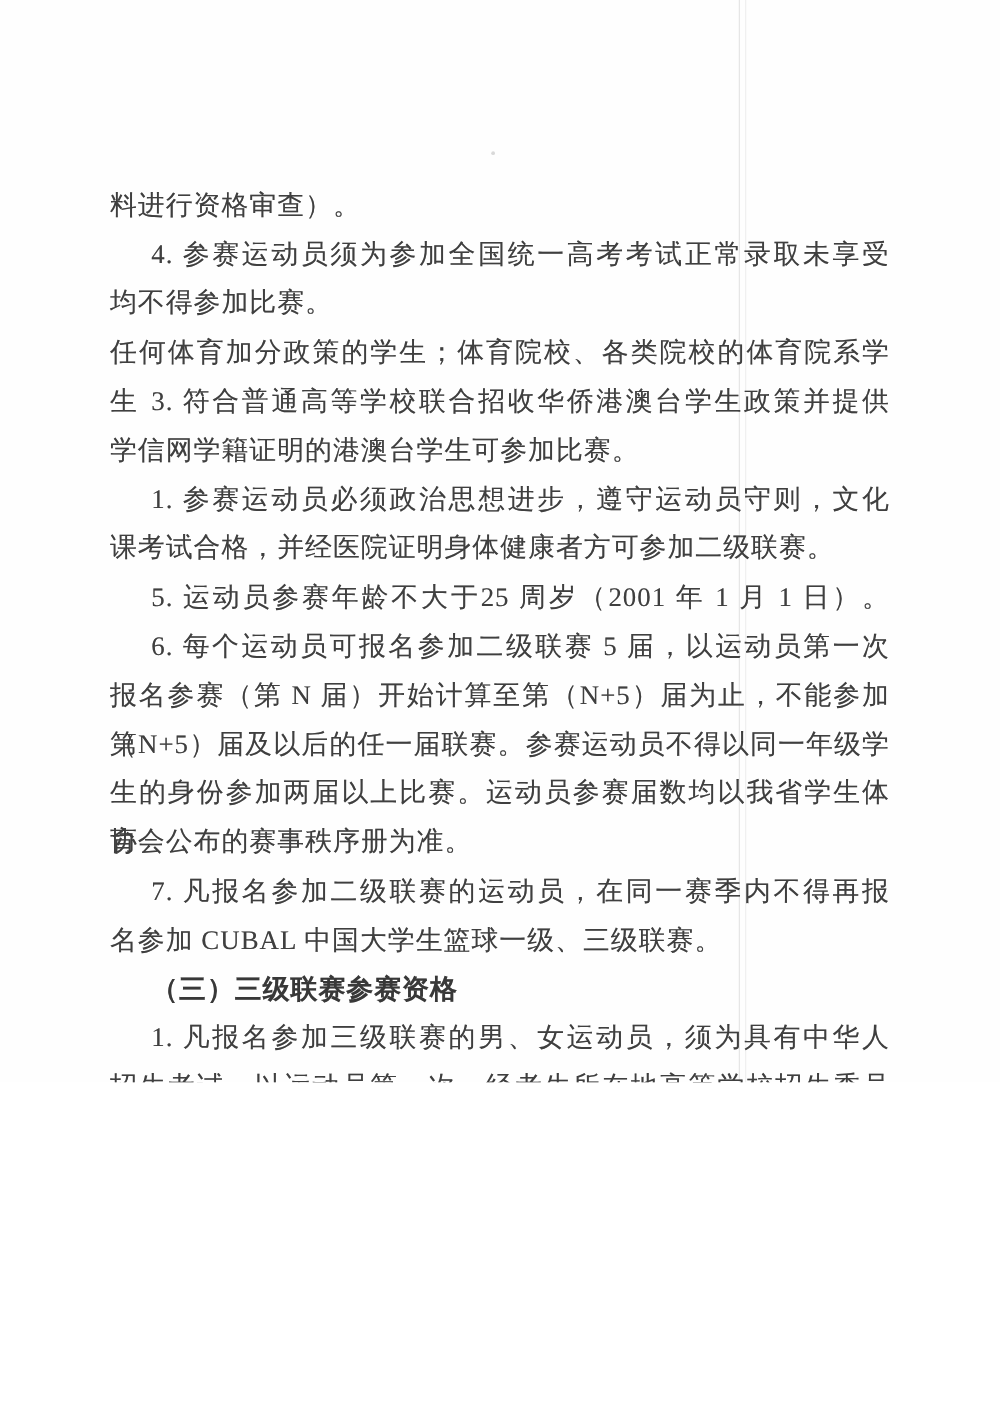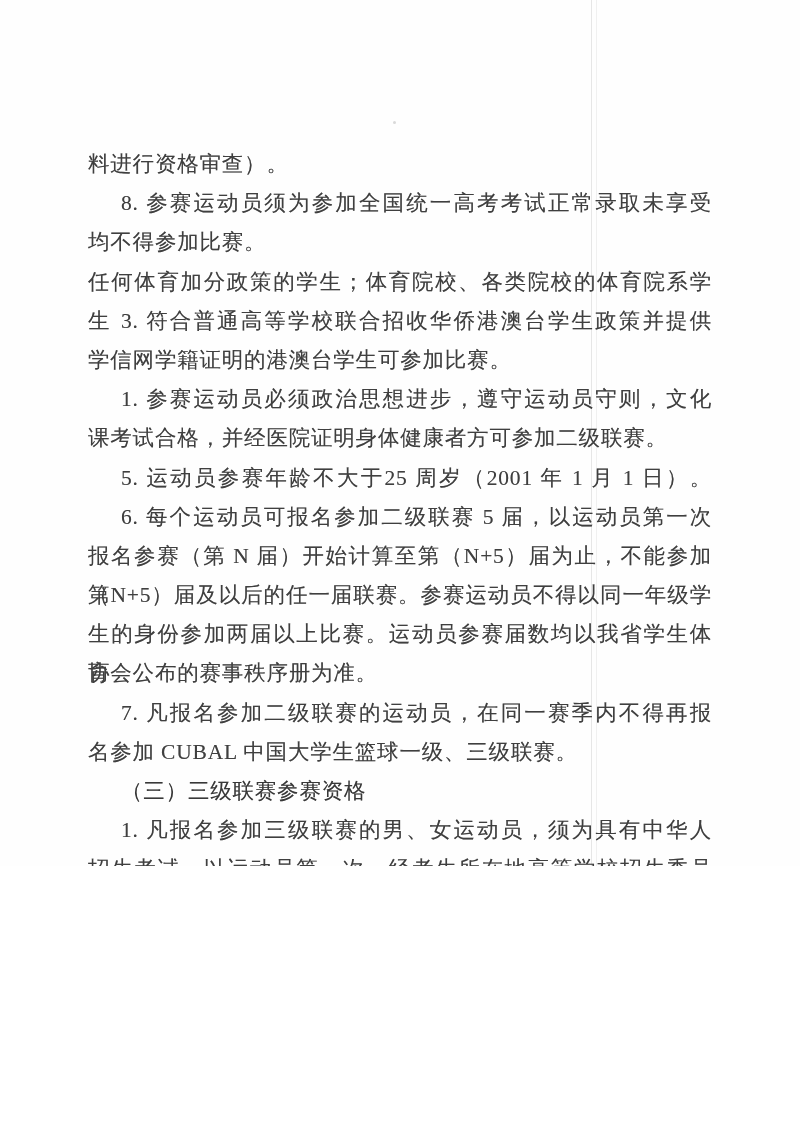--- a/index.html
+++ b/index.html
@@ -35,21 +35,21 @@
   }
   .tline.stretch {
     white-space: normal;
     text-align: justify;
     text-align-last: justify;
   }
   .tline.indent {
     padding-left: 33px;
   }
   .tline.heading {
-    font-weight: 400;
+    font-weight: 700;
     color: #383838;
   }
   #page-number {
     position: absolute;
     left: 88px;
     top: 996px;
     width: 624px;
     box-sizing: border-box;
     padding-right: 9px;
     line-height: 39.2px;
@@ -81,21 +81,21 @@
 <body>
 
 <main id="page">
   <div id="scan-line-a" class="scan-line"></div>
   <div id="scan-line-b" class="scan-line"></div>
   <div id="scan-speck"></div>
 
   <section id="text-block">
 
   <div class="tline">料进行资格审查）。</div>
-      <div class="tline indent stretch">8. 参赛运动员须为参加全国统一高考考试正常录取未享受</div>
+      <div class="tline indent stretch">4. 参赛运动员须为参加全国统一高考考试正常录取未享受</div>
       <div class="tline">均不得参加比赛。</div>
       <div class="tline stretch">任何体育加分政策的学生；体育院校、各类院校的体育院系学生</div>
       <div class="tline indent stretch">3. 符合普通高等学校联合招收华侨港澳台学生政策并提供</div>
       <div class="tline">学信网学籍证明的港澳台学生可参加比赛。</div>
       <div class="tline indent stretch">1. 参赛运动员必须政治思想进步，遵守运动员守则，文化</div>
       <div class="tline">课考试合格，并经医院证明身体健康者方可参加二级联赛。</div>
       <div class="tline indent stretch">5. 运动员参赛年龄不大于25 周岁（2001 年 1 月 1 日）。</div>
       <div class="tline indent stretch">6. 每个运动员可报名参加二级联赛 5 届，以运动员第一次</div>
       <div class="tline stretch">报名参赛（第 N 届）开始计算至第（N+5）届为止，不能参加第</div>
       <div class="tline stretch">（N+5）届及以后的任一届联赛。参赛运动员不得以同一年级学</div>

